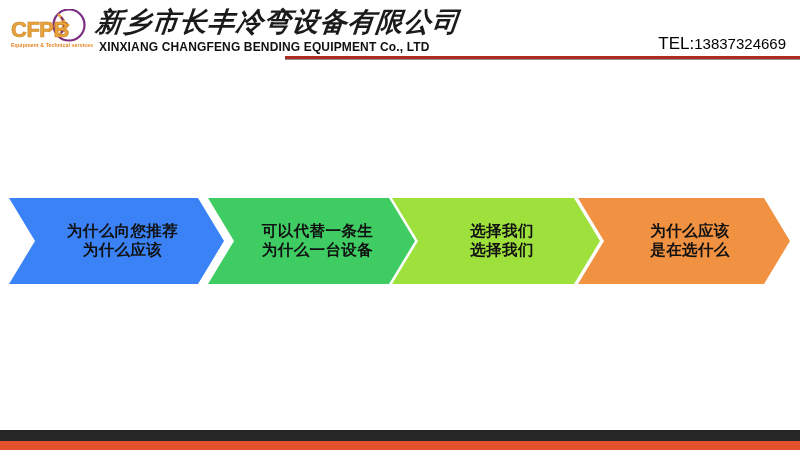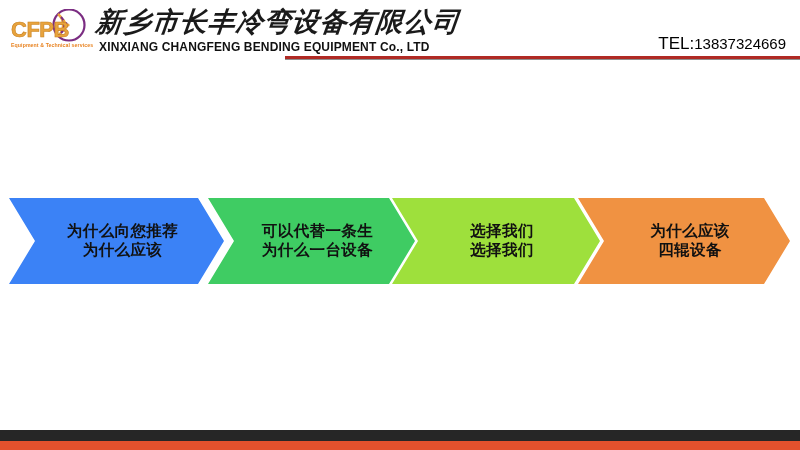--- a/index.html
+++ b/index.html
@@ -185,19 +185,19 @@
     </div>
     <div class="chevron" style="left: 392px; width: 208px; background: rgb(158, 224, 60); z-index: 8;">
       <div class="chevron-label">
         <span>选择我们</span>
         <span>选择我们</span>
       </div>
     </div>
     <div class="chevron" style="left: 578px; width: 212px; background: rgb(240, 146, 66); z-index: 7;">
       <div class="chevron-label">
         <span>为什么应该</span>
-        <span>四辊设备</span>
+        <span>是在选什么</span>
       </div>
     </div>
   </div>
 
 <div id="footer-dark"></div>
 <div id="footer-accent"></div>
 
 </body></html>

